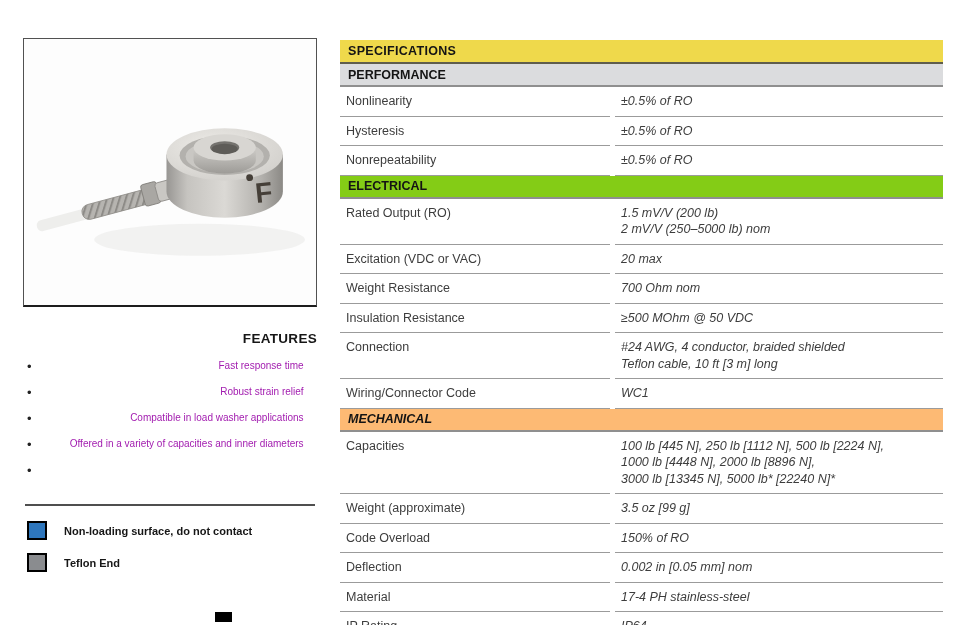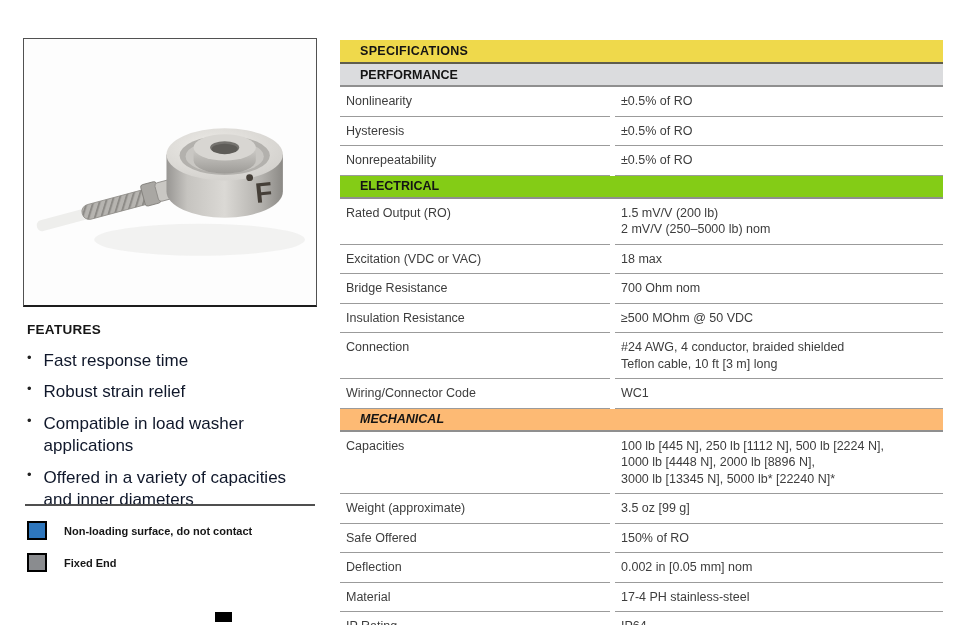--- a/index.html
+++ b/index.html
@@ -11,61 +11,61 @@
   #app { position:absolute; inset:0; }
 
   
   .img-box {
     position:absolute; left:23px; top:38px; width:294px; height:269px;
     box-sizing:border-box; background:#fdfdfd;
     border:1.5px solid #515151; border-bottom:2.5px solid #1d1d1d;
   }
   .img-box svg { display:block; width:100%; height:100%; }
 
-  .features { position:absolute; left:27px; top:322px; width:290px; }
+  .features { position:absolute; left:27px; top:331px; width:290px;text-align:right; }
   .features-title {
     font-size:13.5px; font-weight:bold; color:#161616; letter-spacing:.3px;
     margin:0 0 13px 0;
   }
   .feat-item { display:flex; gap:12px; margin-bottom:9px; }
   .feat-bullet { font-size:13px; color:#222; line-height:1.3; }
-  .feat-text { font-size:17px; line-height:1.32; color:#0f172a; width:260px; }
+  .feat-text { font-size:10px; line-height:1.32; color:#a21caf; width:260px; }
 
   .divider {
     position:absolute; left:25px; top:504px; width:290px; height:0;
     border-top:2px solid #4f4f4f;
   }
 
   .legend { position:absolute; left:27px; top:521px; }
   .legend-item { display:flex; align-items:center; gap:17px; margin-bottom:13px; }
   .swatch { width:16px; height:15px; border:2px solid #000; flex:0 0 auto; }
   .legend-label { font-size:11px; font-weight:bold; color:#161616; }
 
   .black-mark { position:absolute; left:215px; top:612px; width:17px; height:10px; background:#000; }
 
   
   .spec-table { position:absolute; left:340px; top:40px; width:603px; font-size:12.5px; }
   .t-title {
-    height:22px; display:flex; align-items:center; padding-left:20px;
+    height:22px; display:flex; align-items:center; padding-left:8px;
     font-weight:bold; color:#141414; letter-spacing:.3px;
     border-bottom:2px solid #5f5d4c;
   }
   .t-band {
-    height:21px; display:flex; align-items:center; padding-left:20px;
+    height:21px; display:flex; align-items:center; padding-left:8px;
     font-weight:bold; color:#141414;
     border-bottom:2px solid #8f8f8f;
   }
   .t-row { display:flex; gap:5px; }
   .t-row .lab {
     flex:0 0 270px; box-sizing:border-box; padding:6px 4px 6px 6px;
     line-height:1.32; border-bottom:1px solid #9b9b9b;
   }
   .t-row .val {
     flex:1; box-sizing:border-box; padding:6px 8px 6px 6px;
-    line-height:1.32; border-bottom:1px solid #9b9b9b; white-space:pre-line;
+    line-height:1.32; border-bottom:1px solid #9b9b9b; white-space:pre-line;font-style:italic;
   }
 </style>
 </head>
 <body>
 
 <div id="app">
 
   <div class="img-box">
     <svg viewBox="0 0 291 265" aria-hidden="true">
       <defs>
@@ -144,21 +144,21 @@
 
   <div class="divider"></div>
 
   <div class="legend">
     <div class="legend-item">
       <span class="swatch" style="background-color: rgb(46, 118, 188);"></span>
       <span class="legend-label">Non-loading surface, do not contact</span>
     </div>
     <div class="legend-item">
       <span class="swatch" style="background-color: rgb(138, 140, 143);"></span>
-      <span class="legend-label">Fixed End</span>
+      <span class="legend-label">Teflon End</span>
     </div>
   </div>
 
   <div class="black-mark"></div>
 
   <div class="spec-table">
 
     <div class="t-title" style="background-color: rgb(239, 217, 75);">SPECIFICATIONS</div>
 
     <div class="t-band" style="background-color: rgb(219, 220, 222);">PERFORMANCE</div>
@@ -178,24 +178,24 @@
 
     <div class="t-band" style="background-color: #84cc16;">ELECTRICAL</div>
 
     <div class="t-row">
       <div class="lab">Rated Output (RO)</div>
       <div class="val">1.5 mV/V (200 lb)
 2 mV/V (250–5000 lb) nom</div>
     </div>
     <div class="t-row">
       <div class="lab">Excitation (VDC or VAC)</div>
-      <div class="val">18 max</div>
-    </div>
-    <div class="t-row">
-      <div class="lab">Bridge Resistance</div>
+      <div class="val">20 max</div>
+    </div>
+    <div class="t-row">
+      <div class="lab">Weight Resistance</div>
       <div class="val">700 Ohm nom</div>
     </div>
     <div class="t-row">
       <div class="lab">Insulation Resistance</div>
       <div class="val">≥500 MOhm @ 50 VDC</div>
     </div>
     <div class="t-row">
       <div class="lab">Connection</div>
       <div class="val">#24 AWG, 4 conductor, braided shielded
 Teflon cable, 10 ft [3 m] long</div>
@@ -211,21 +211,21 @@
       <div class="lab">Capacities</div>
       <div class="val">100 lb [445 N], 250 lb [1112 N], 500 lb [2224 N],
 1000 lb [4448 N], 2000 lb [8896 N],
 3000 lb [13345 N], 5000 lb* [22240 N]*</div>
     </div>
     <div class="t-row">
       <div class="lab">Weight (approximate)</div>
       <div class="val">3.5 oz [99 g]</div>
     </div>
     <div class="t-row">
-      <div class="lab">Safe Offered</div>
+      <div class="lab">Code Overload</div>
       <div class="val">150% of RO</div>
     </div>
     <div class="t-row">
       <div class="lab">Deflection</div>
       <div class="val">0.002 in [0.05 mm] nom</div>
     </div>
     <div class="t-row">
       <div class="lab">Material</div>
       <div class="val">17-4 PH stainless-steel</div>
     </div>

